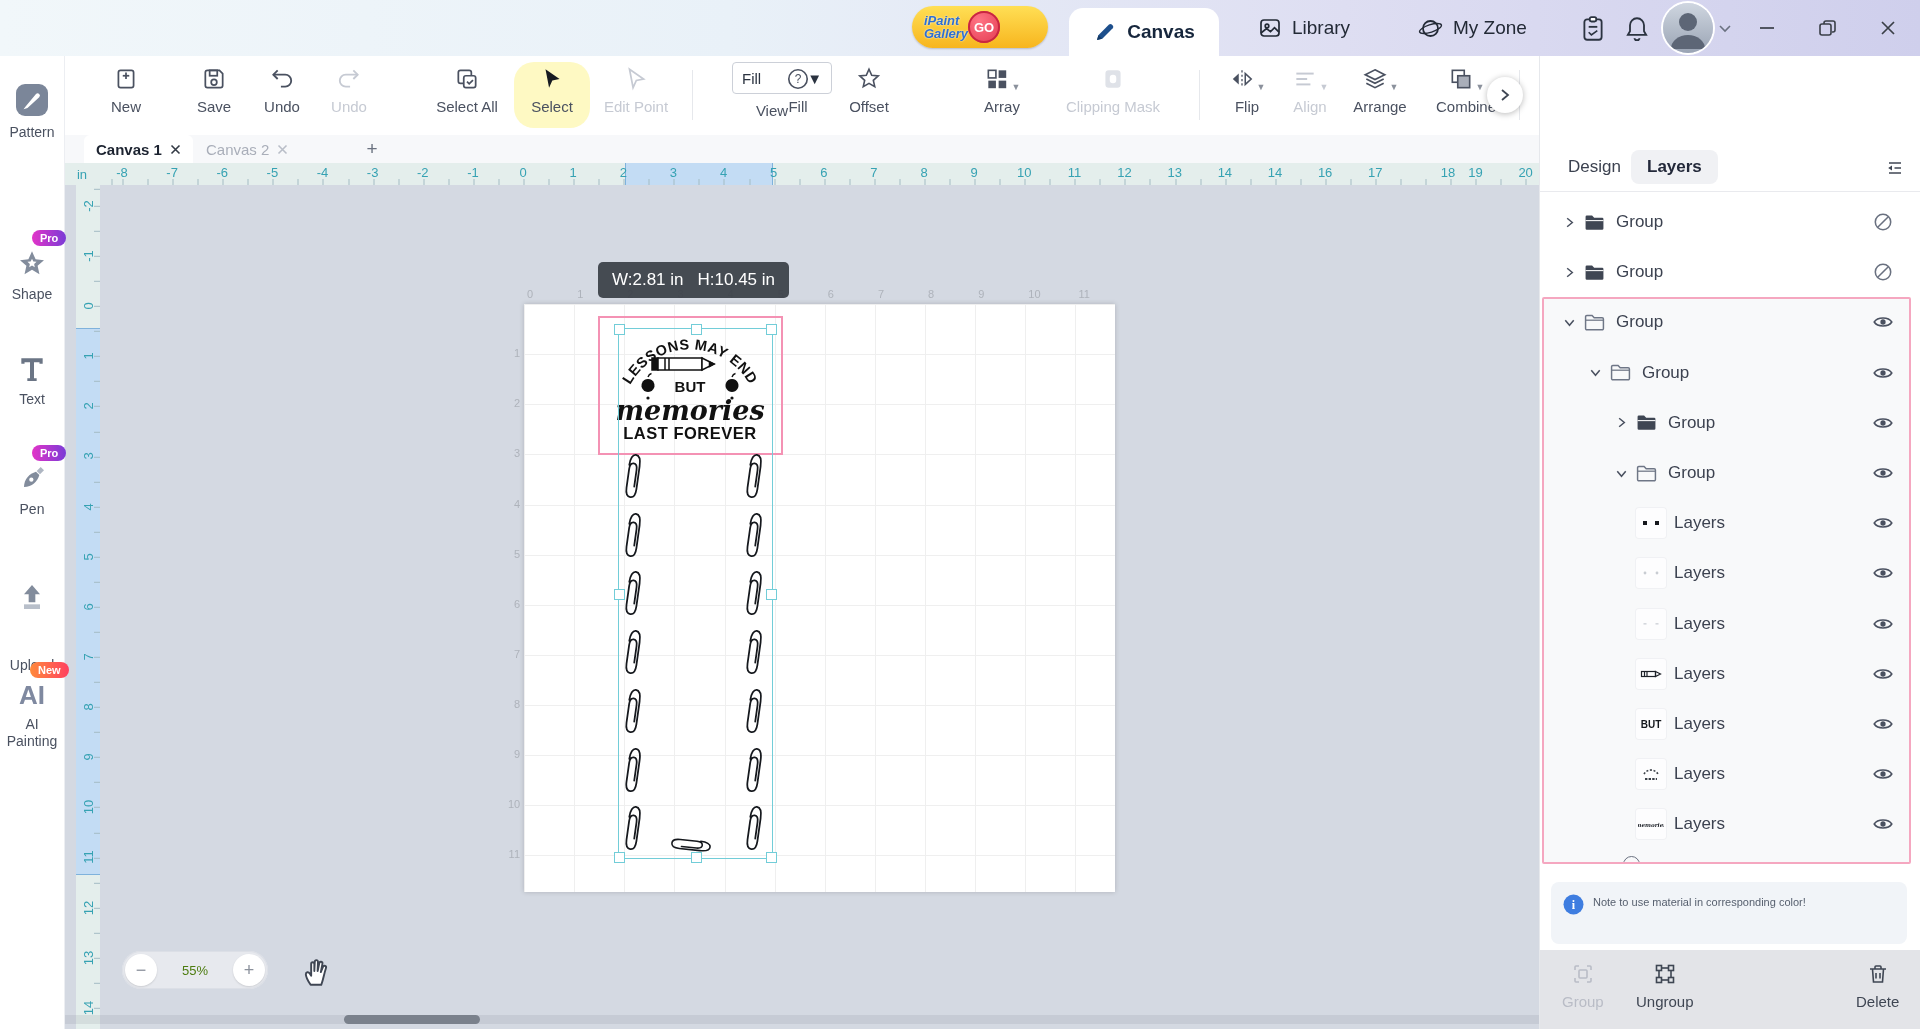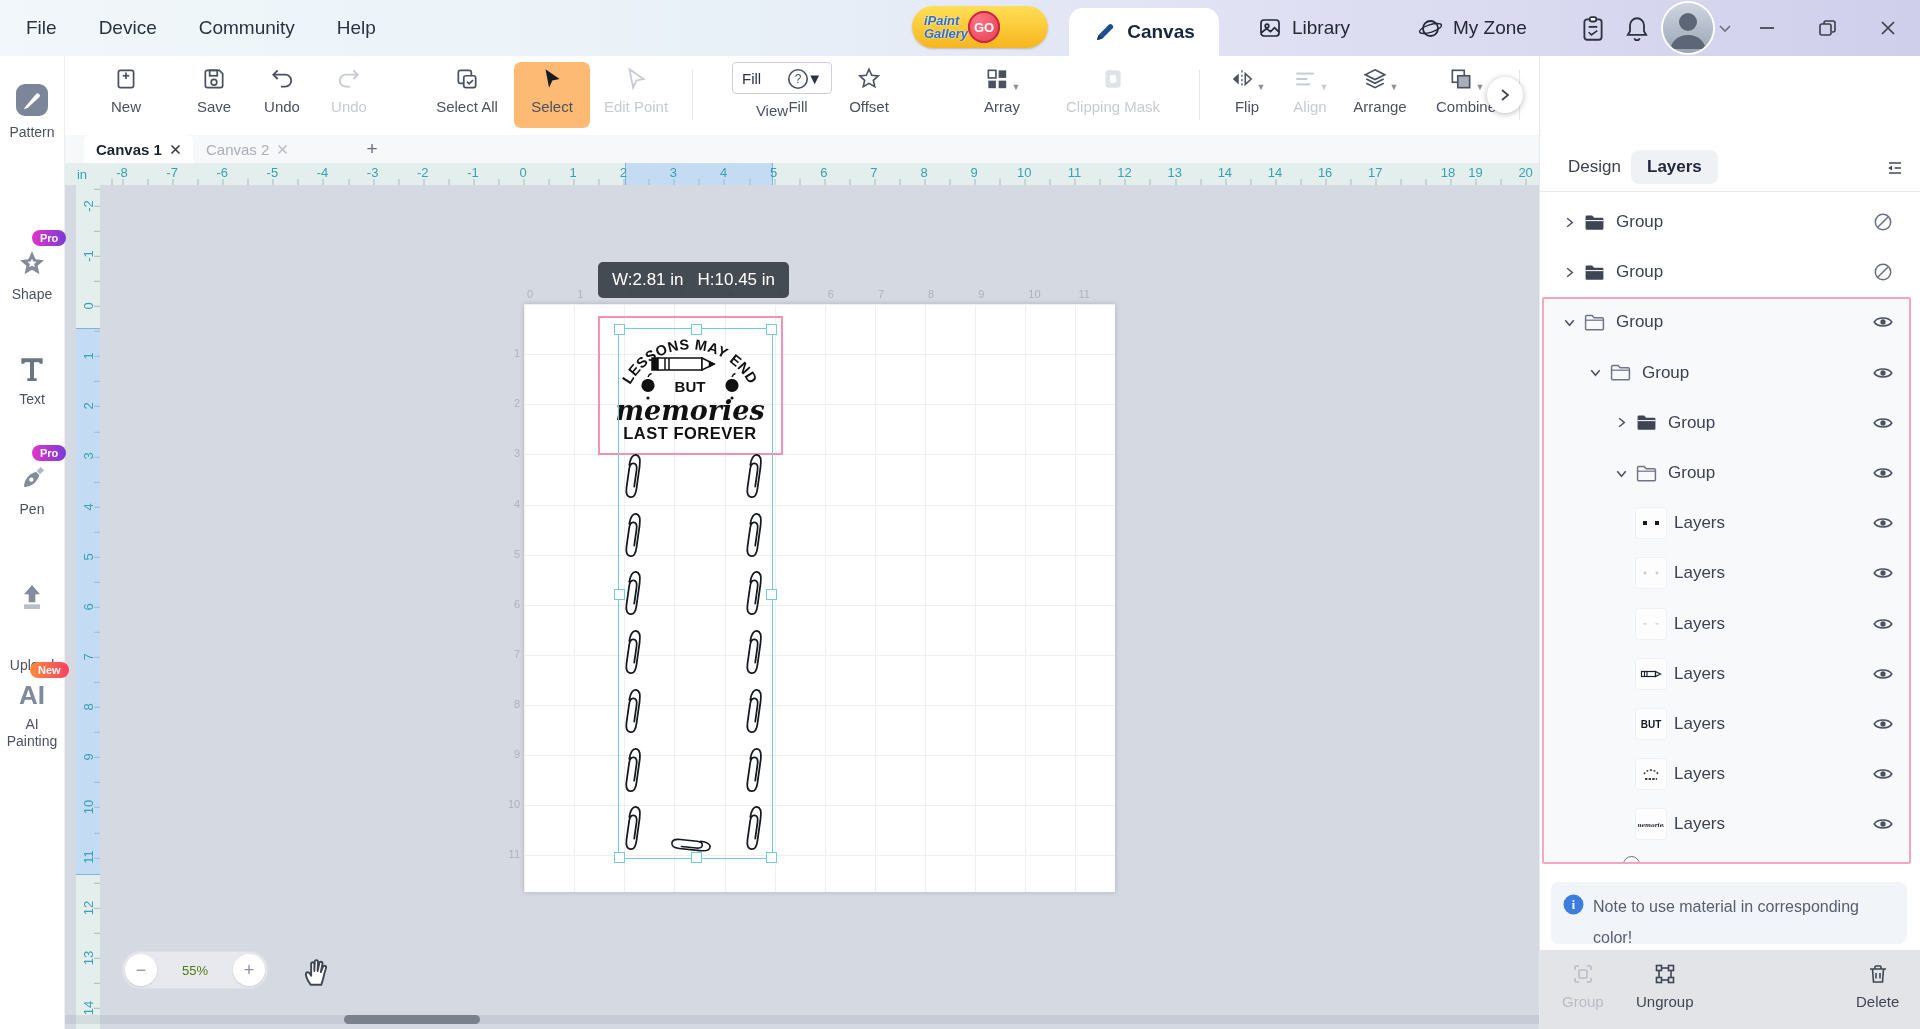--- a/index.html
+++ b/index.html
@@ -30,21 +30,21 @@
   .winbtns{position:absolute;top:0;height:56px;display:flex;align-items:center;gap:42px;}
   .avatar{position:absolute;left:1663px;top:3px;width:50px;height:50px;border-radius:50%;
      background:linear-gradient(180deg,#cfd6e0,#9aa4b4);overflow:hidden;box-shadow:0 0 0 2px #fff;}
 
   
   .toolbar{position:absolute;left:64px;top:56px;width:1475px;height:79px;background:#fff;
      border-bottom:1px solid #ececf0;}
   .tbtn{position:absolute;top:6px;width:76px;height:66px;display:flex;flex-direction:column;
      align-items:center;justify-content:flex-start;gap:6px;font-size:15px;color:#4a5160;}
   .tbtn .ic{height:30px;display:flex;align-items:flex-end;justify-content:center;}
-  .tbtn.active{background:#fdba74;border-radius:7px;}
+  .tbtn.active{background:#fef9c3;border-radius:20px;}
   .tbtn.disabled{color:#c6cad3;}
   .tbtn .caret{font-size:9px;color:#8b919c;margin-left:2px;}
   .tdivider{position:absolute;top:14px;width:1px;height:50px;background:#e6e8ec;}
   .viewbox{position:absolute;left:668px;top:6px;width:80px;height:30px;border:1px solid #ccd0d8;border-radius:4px;
      background:#fff;display:flex;align-items:center;justify-content:space-between;padding:0 9px;font-size:15px;color:#2b3340;}
   .viewlbl{position:absolute;left:654px;top:46px;width:108px;text-align:center;font-size:15px;color:#4a5160;}
   .morebtn{position:absolute;left:1487px;top:77px;width:36px;height:36px;border-radius:50%;background:#fff;
      box-shadow:0 1px 6px rgba(0,0,0,.28);display:flex;align-items:center;justify-content:center;z-index:30;}
 
   
@@ -117,38 +117,32 @@
   .lrows{position:absolute;left:0;top:141px;width:381px;}
   .lrow{height:50.2px;display:flex;align-items:center;}
   .lrow .cell{display:flex;align-items:center;justify-content:center;}
   .lrow .chev{width:22px;}
   .lrow .fold{width:28px;}
   .lrow .lbl{margin-left:8px;font-size:17px;color:#3c4250;}
   .lrow .eye{margin-left:auto;margin-right:18px;width:40px;}
   .thumbtile{width:30px;height:30px;background:#fdfdfe;border-radius:3px;box-shadow:0 0 0 1px #f0f1f4;
      display:flex;align-items:center;justify-content:center;}
   .notebox{position:absolute;left:11px;top:826px;width:356px;height:62px;background:#f1f4f8;border-radius:8px;}
-  .notebox .ntxt{position:absolute;left:42px;top:9px;width:300px;font-size:16px;line-height:31px;color:#565f6e;}
+  .notebox .ntxt{position:absolute;left:42px;top:9px;width:300px;font-size:11px;line-height:23px;color:#565f6e;}
   .pfooter{position:absolute;left:0;top:894px;width:381px;height:79px;background:#e3e4e8;}
   .fitem{position:absolute;top:12px;display:flex;flex-direction:column;align-items:center;gap:7px;font-size:15px;}
   .fitem.on{color:#3f4653;}
   .fitem.off{color:#b9bcc6;}
 </style>
 </head>
 <body>
 
 <div class="app">
 
   <div class="topbar">
-    <div class="menu">
-      <span>File</span>
-      <span>Device</span>
-      <span>Community</span>
-      <span>Help</span>
-    </div>
 
     <div class="ipaint">
       <div class="txt">
         <div>iPaint</div>
         <div>Gallery</div>
       </div>
       <div class="go">GO</div>
     </div>
 
     <div class="tab-canvas">

